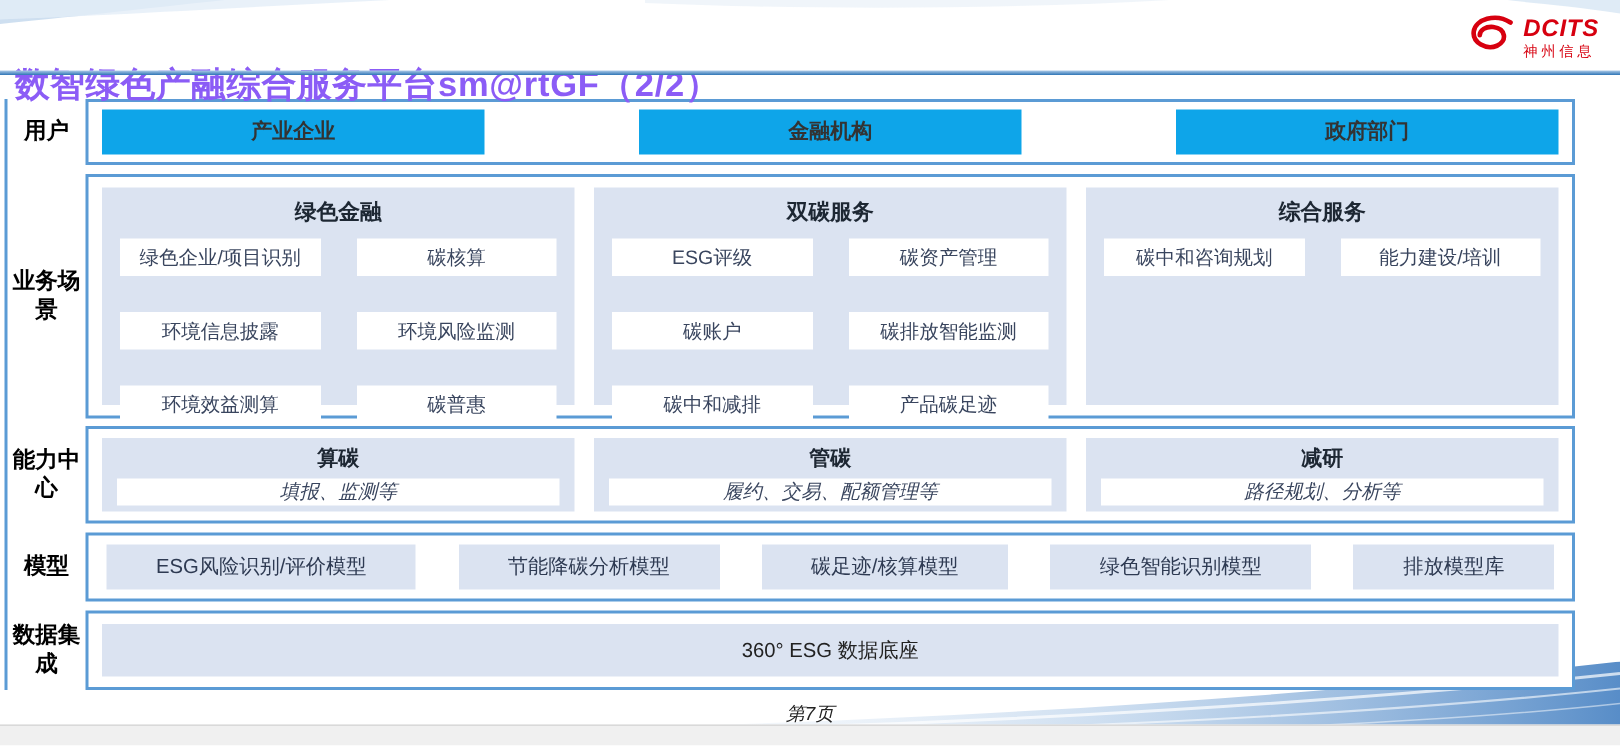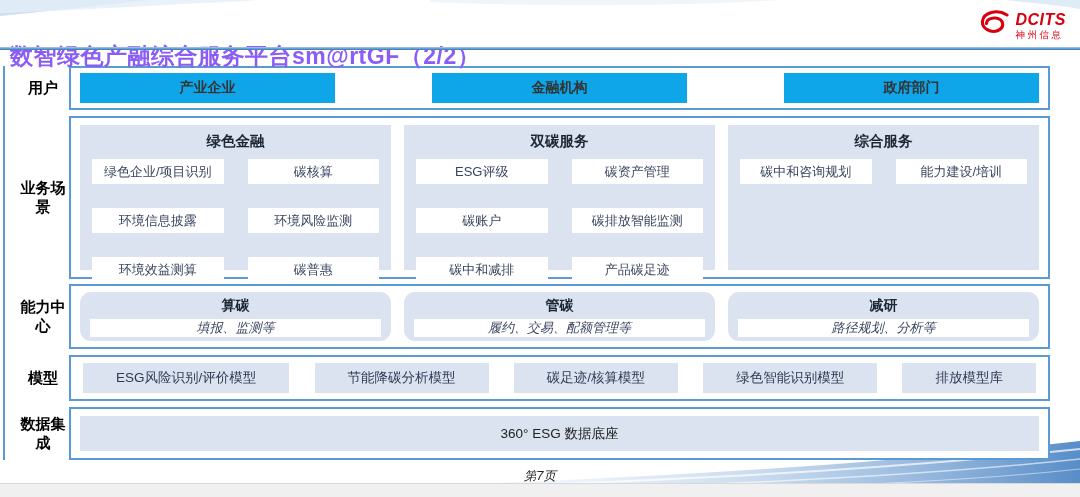--- a/index.html
+++ b/index.html
@@ -27,42 +27,42 @@
   .logo-sub{color:#d7000f;font-size:9.5px;letter-spacing:2.5px;margin-top:2px;}
 
   
   .vline{position:absolute;left:3px;top:66px;width:2px;height:394px;background:#5b9bd5;z-index:1;}
 
   
   .main{position:absolute;left:5px;top:66px;width:1045px;z-index:1;}
   .row{display:flex;align-items:stretch;}
   .rowlabel{
     width:52px;display:flex;align-items:center;justify-content:center;text-align:center;
-    font-weight:bold;font-size:15px;color:#000;line-height:1.25;padding:0 2px;box-sizing:border-box;margin-left:12px;
+    font-weight:bold;font-size:15px;color:#000;line-height:1.25;padding:0 2px;box-sizing:border-box;
   }
   .rowbox{flex:1;border:2px solid #5b9bd5;background:#fff;box-sizing:border-box;}
 
   .row-users{height:44px;margin-bottom:6px;}
   .users-box{display:flex;align-items:center;justify-content:space-between;padding:0 9px;}
   .user-btn{
     width:255px;height:30px;background:#0ea5e9;
     display:flex;align-items:center;justify-content:center;
     font-size:14px;font-weight:bold;color:#333;
   }
 
   .row-scen{height:163px;margin-bottom:5px;}
   .scen-box{display:flex;gap:13px;padding:7px 9px;}
   .panel{flex:1;background:#dbe3f1;padding:4px 8px 8px;box-sizing:border-box;display:flex;flex-direction:column;}
   .panel-title{text-align:center;font-weight:bold;font-size:14.5px;color:#1d2733;margin:3px 0 8px;}
   .grid2{display:grid;grid-template-columns:1fr 1fr;column-gap:24px;row-gap:9px;align-content:start;padding:0 4px;gap:24px;}
   .cell{background:#fff;height:25px;display:flex;align-items:center;justify-content:center;font-size:13px;color:#39455e;white-space:nowrap;}
 
   .row-cap{height:65px;margin-bottom:6px;}
   .cap-box{display:flex;gap:13px;padding:6px 9px;}
-  .cap-panel{flex:1;background:#dbe3f1;padding:3px 10px 7px;box-sizing:border-box;display:flex;flex-direction:column;border-radius:11px;}
+  .cap-panel{flex:1;background:#dbe3f1;padding:3px 10px 7px;box-sizing:border-box;display:flex;flex-direction:column;}
   .cap-title{text-align:center;font-weight:bold;font-size:14px;color:#1d2733;margin:2px 0 4px;}
   .cap-desc{background:#fff;flex:1;display:flex;align-items:center;justify-content:center;font-style:italic;font-size:13px;color:#39455e;}
 
   .row-models{height:46px;margin-bottom:6px;}
   .models-box{display:flex;align-items:center;justify-content:space-between;padding:0 12px;}
   .model-chip{
     background:#dbe3f1;height:30px;display:flex;align-items:center;justify-content:center;
     padding:0 33px;font-size:13.5px;color:#2e3a52;white-space:nowrap;
   }
 

